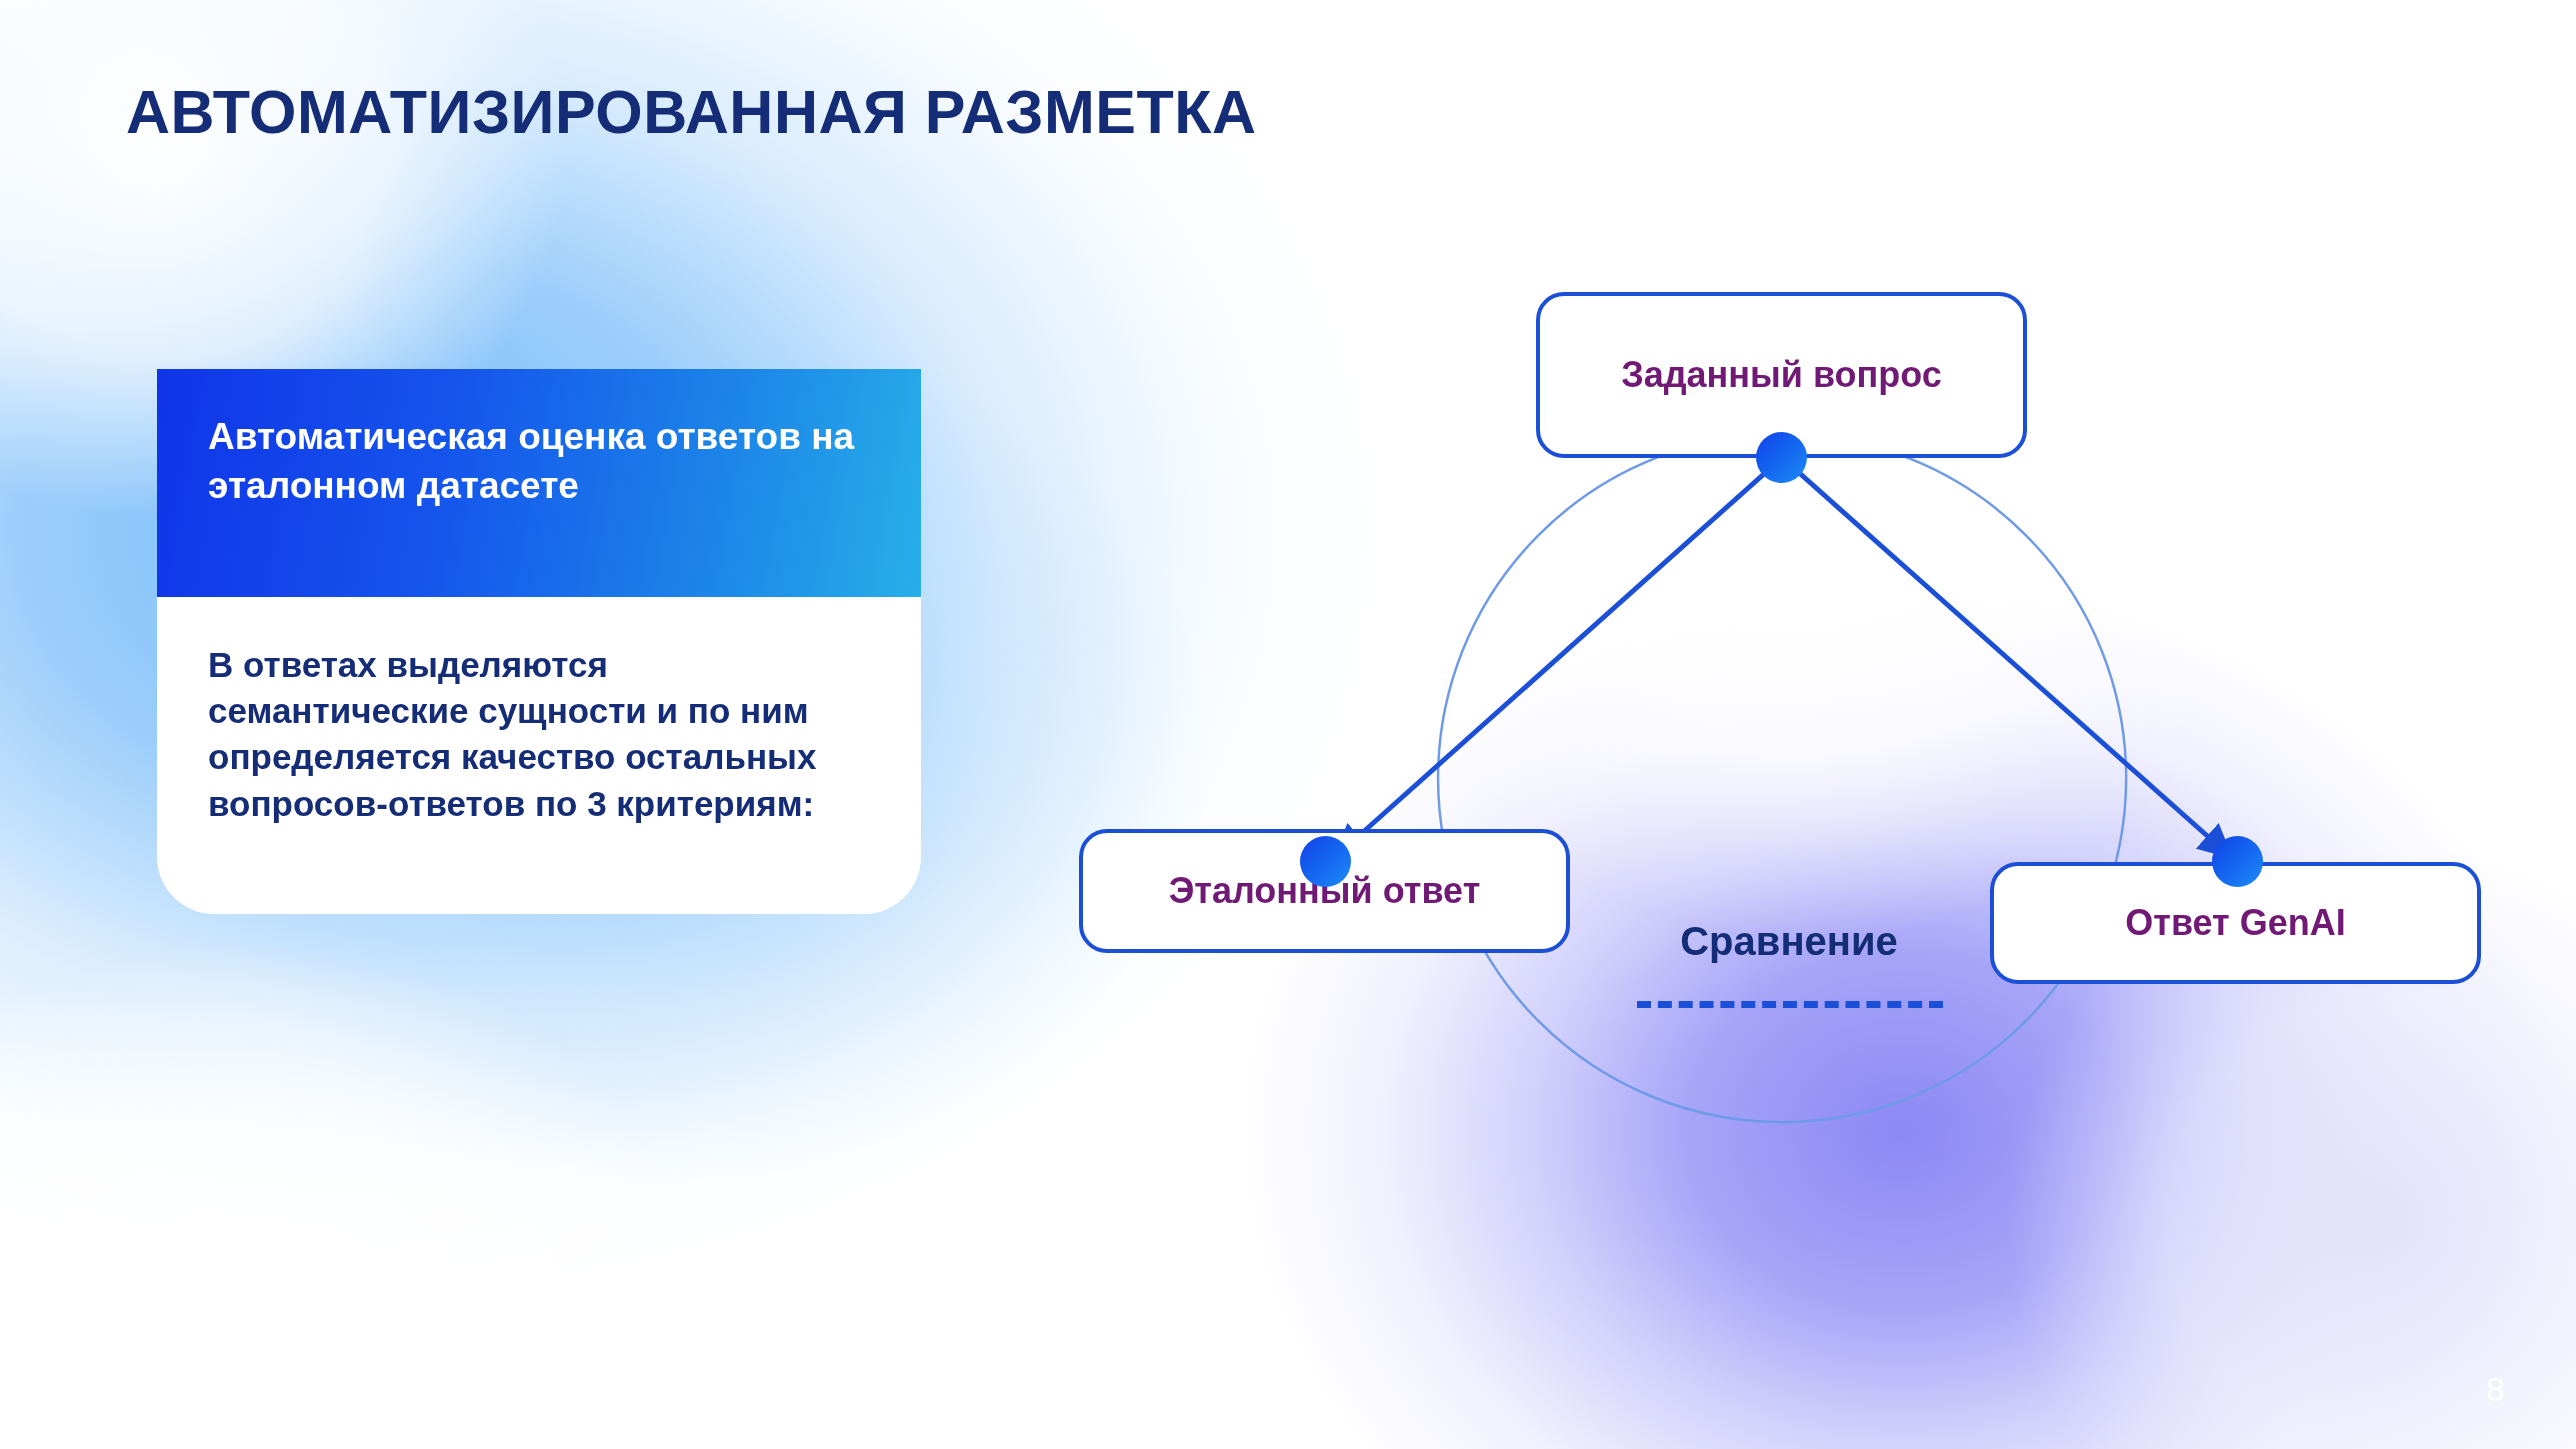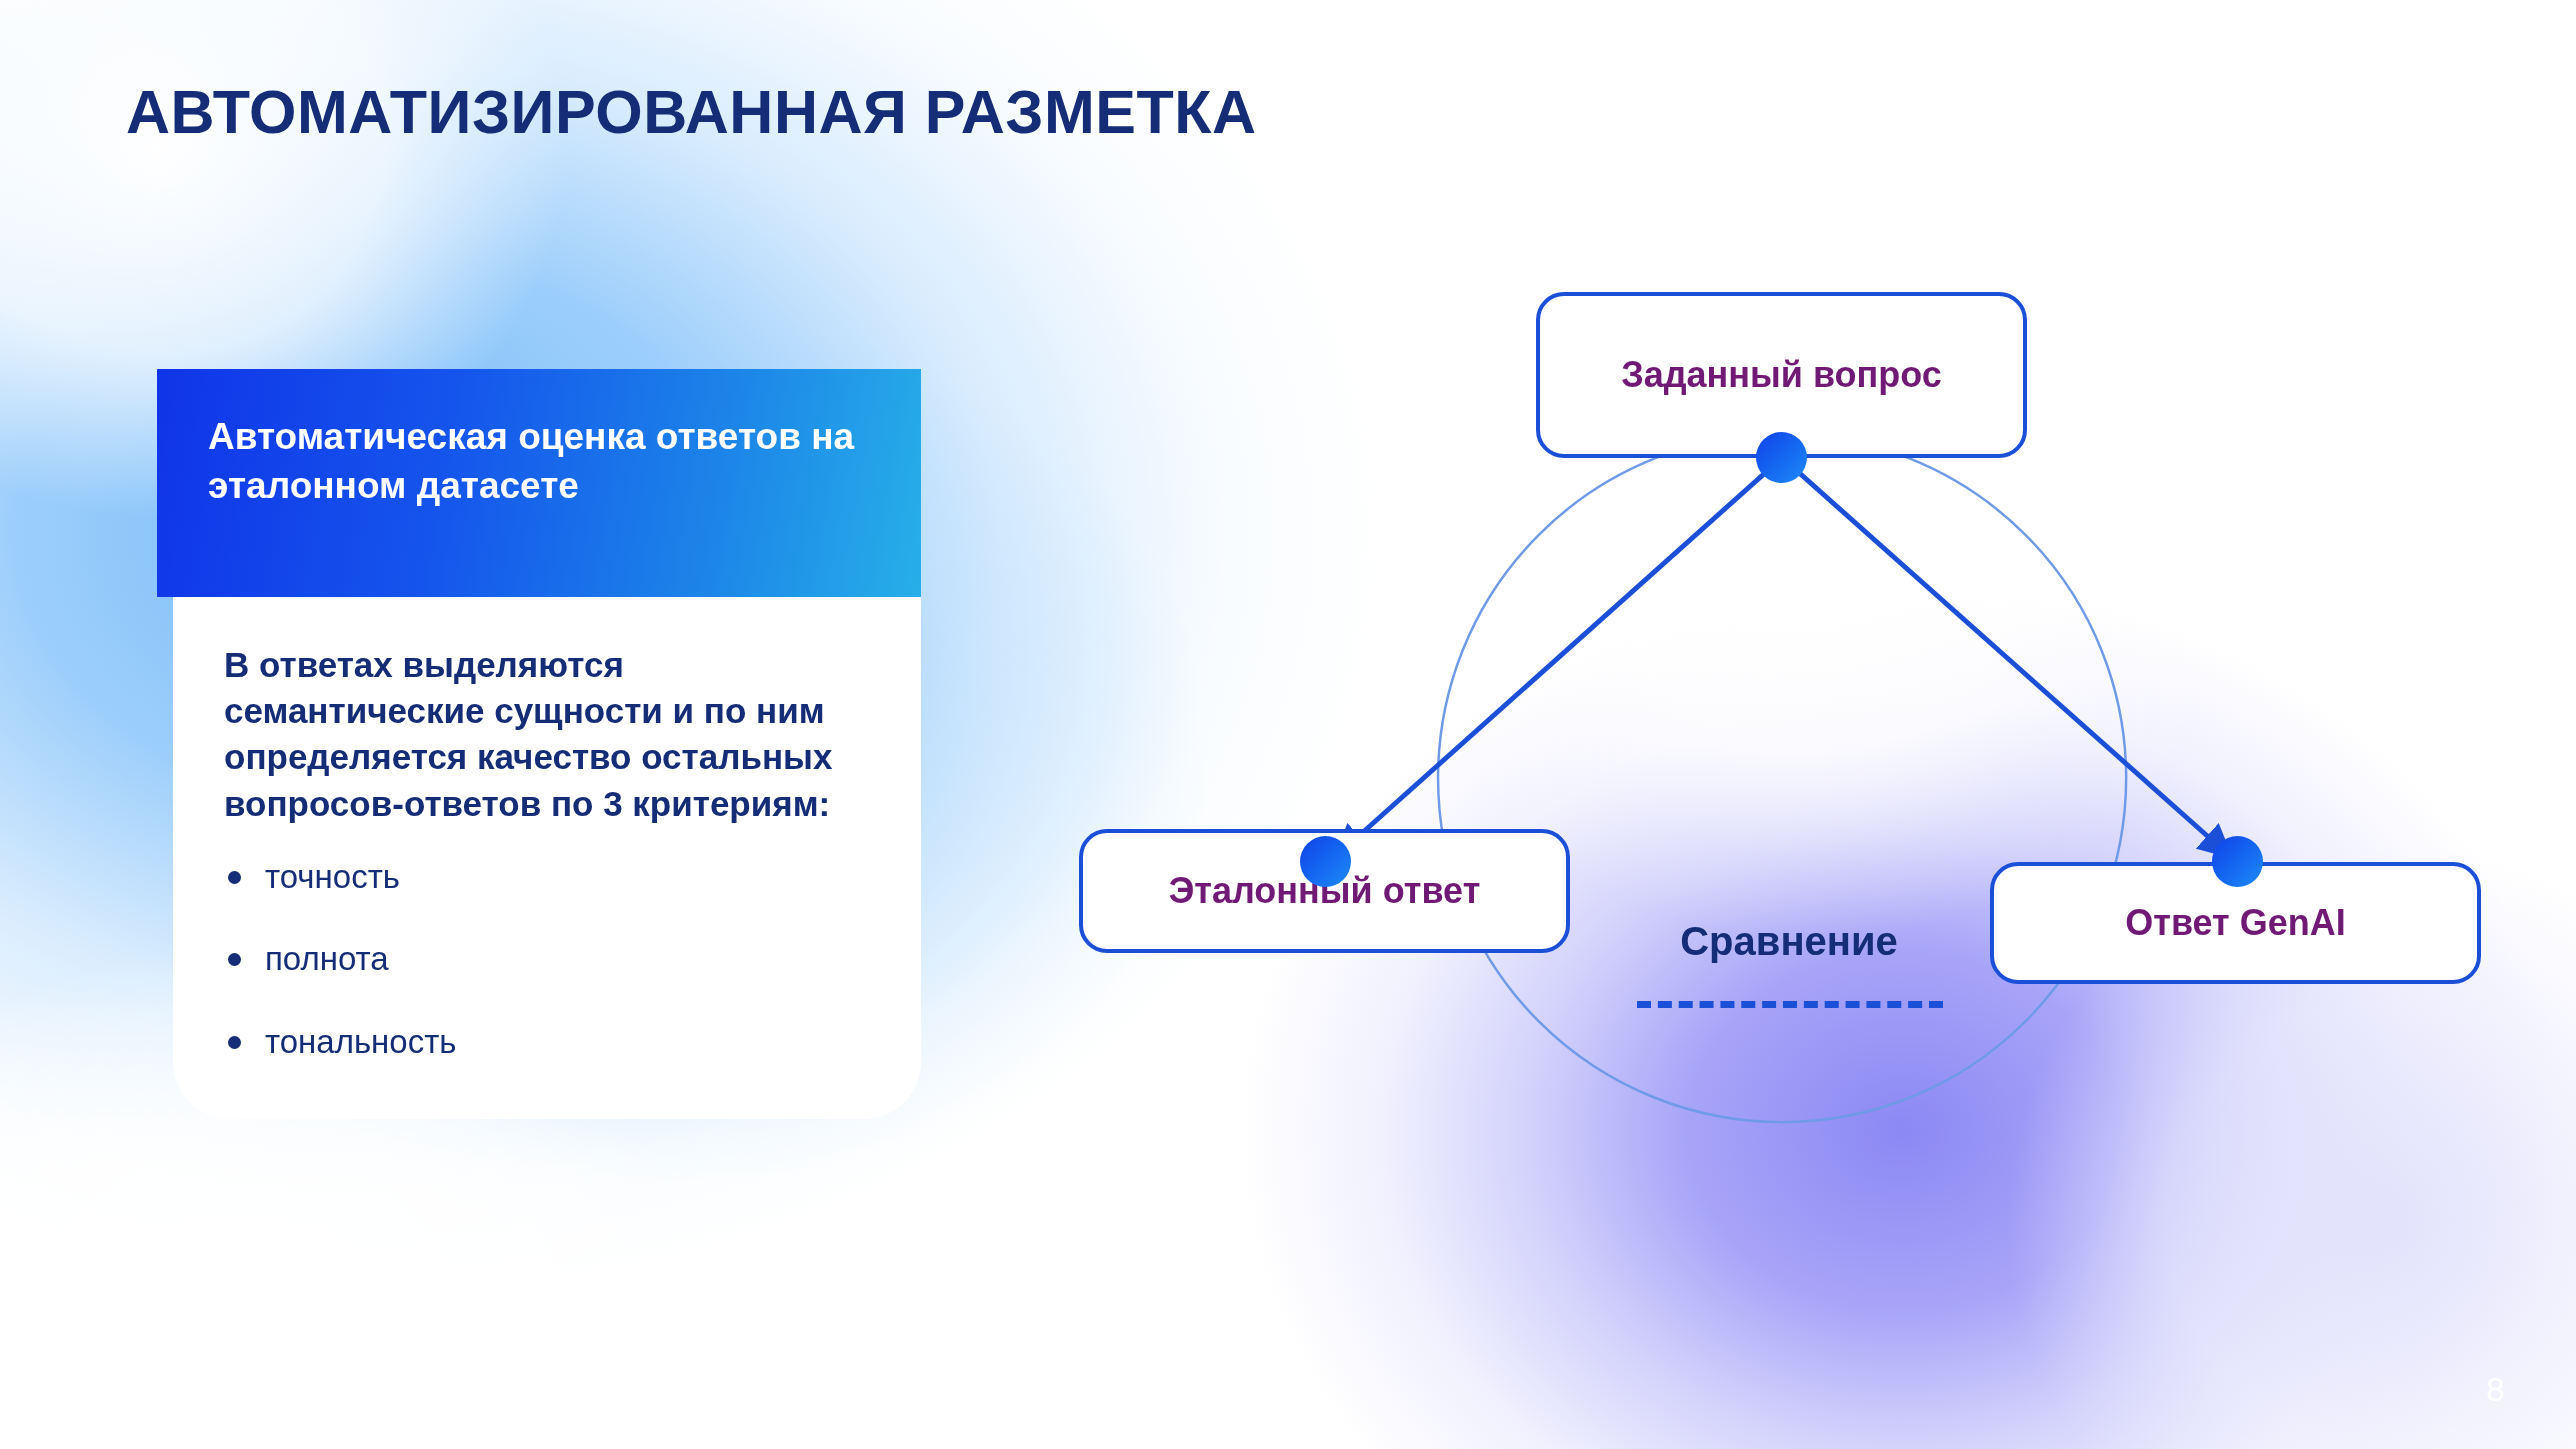--- a/index.html
+++ b/index.html
@@ -150,21 +150,20 @@
     color: #ffffff;
     font-size: 37px;
     font-weight: bold;
     line-height: 1.33;
   }
   .info-card-body {
     background: #ffffff;
     border-radius: 0 0 57px 57px;
     padding: 45px 51px 57px 51px;
     box-sizing: border-box;
-    margin-left: 16px;
   }
   .info-card-body-text {
     color: #152C77;
     font-size: 35px;
     font-weight: bold;
     line-height: 1.32;
     margin: 0 0 30px 0;
   }
   .info-list {
     list-style: none;
@@ -301,31 +300,20 @@
   <div class="bg-white-bottomleft"></div>
 
   <div class="slide-title">АВТОМАТИЗИРОВАННАЯ РАЗМЕТКА</div>
 
   <div class="info-card">
     <div class="info-card-header">
       <div class="info-card-header-text">Автоматическая оценка ответов на эталонном датасете</div>
     </div>
     <div class="info-card-body">
       <p class="info-card-body-text">В ответах выделяются семантические сущности и по ним определяется качество остальных вопросов-ответов по 3 критериям:</p>
-      <ul class="info-list">
-        <li class="info-list-item">
-          <span>точность</span>
-        </li>
-        <li class="info-list-item">
-          <span>полнота</span>
-        </li>
-        <li class="info-list-item">
-          <span>тональность</span>
-        </li>
-      </ul>
     </div>
   </div>
 
   <div class="diagram">
 
     <svg viewBox="0 0 1330 1130" xmlns="http://www.w3.org/2000/svg">
       <defs>
         <marker id="arrow" viewBox="0 0 12 12" refX="10" refY="6" markerWidth="7" markerHeight="7" orient="auto-start-reverse">
           <path d="M 0 0 L 12 6 L 0 12 z" fill="#1B4FD8"></path>
         </marker>

